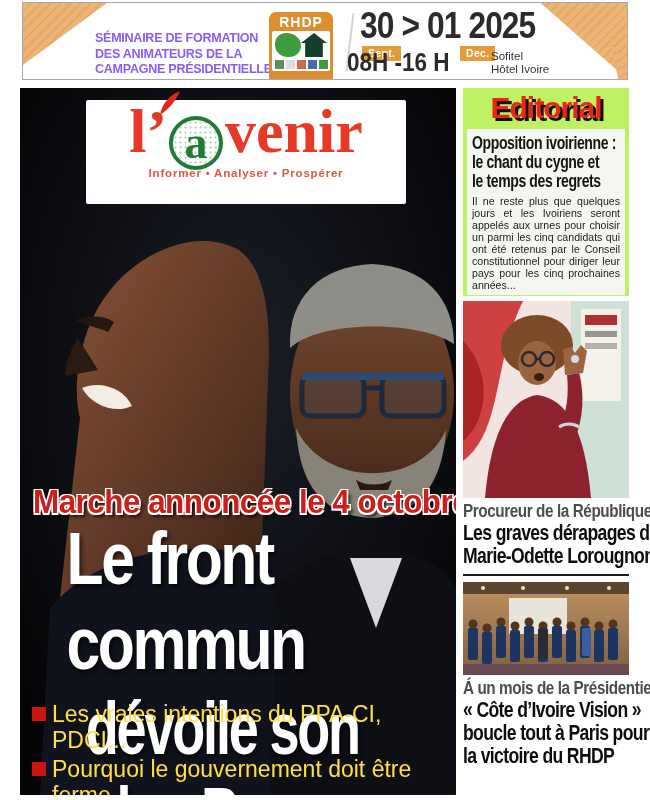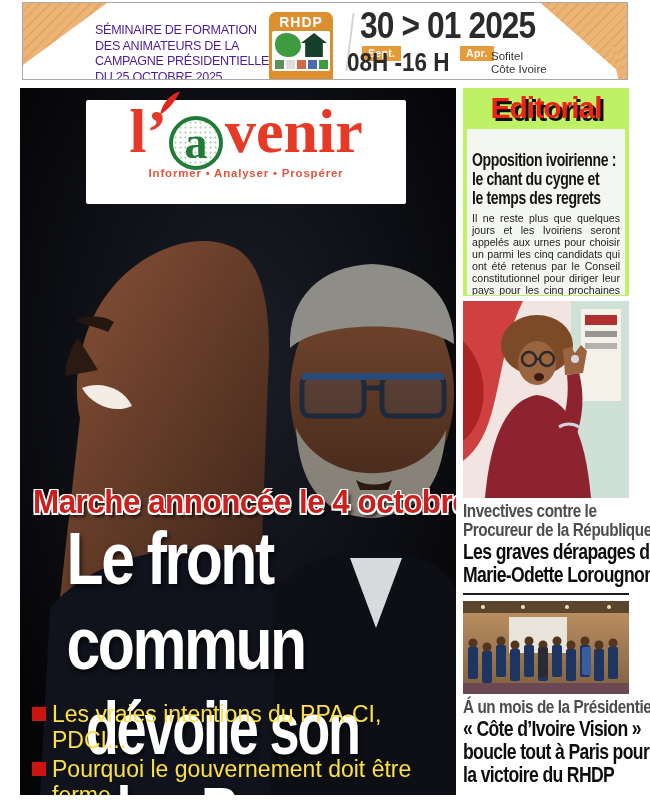--- a/index.html
+++ b/index.html
@@ -7,22 +7,22 @@
         font-family:"Liberation Sans",sans-serif;color:#1d1d1d;}
   .cond{display:inline-block;transform-origin:0 50%;white-space:nowrap;}
 
   
   .banner{position:absolute;left:22px;top:2px;width:604px;height:76px;background:#fff;
           border:1px solid #a8a8a8;overflow:hidden;}
   .tri{position:absolute;background:repeating-linear-gradient(135deg,#ecb477 0 5px,#e6a963 5px 7px);}
   .tri-left{left:0;top:0;width:84px;height:62px;clip-path:polygon(0 0,100% 0,0 100%);}
   .tri-right{right:0;top:0;width:96px;height:76px;clip-path:polygon(10% 0,100% 0,100% 100%);}
   .tri-right2{right:0;top:0;width:40px;height:76px;clip-path:polygon(55% 40%,100% 100%,78% 100%);}
-  .banner-title{position:absolute;left:72px;top:19px;line-height:1.16;font-weight:400;
-                font-size:13.5px;color:#4c1d95;letter-spacing:-0.3px;}
+  .banner-title{position:absolute;left:72px;top:27px;line-height:1.16;font-weight:700;
+                font-size:13.5px;color:#8b5cf6;letter-spacing:-0.3px;}
   .banner-title .cond{transform:scaleX(0.93);}
   .rhdp{position:absolute;left:246px;top:9px;width:64px;height:80px;background:#dd8e2e;
         border-radius:7px;text-align:center;box-sizing:border-box;padding:2px 3px;}
   .rhdp-label{color:#fff;font-weight:700;font-size:14px;letter-spacing:1px;line-height:17px;display:block;}
   .rhdp-panel{background:#fff;border-radius:2px;height:40px;position:relative;overflow:hidden;}
   .rhdp-eleph{position:absolute;left:3px;top:2px;width:26px;height:24px;background:#3f9b3f;
               border-radius:45% 60% 50% 55%;}
   .rhdp-house{position:absolute;right:3px;top:2px;width:26px;height:24px;background:#15402a;
               clip-path:polygon(50% 0,100% 42%,84% 42%,84% 100%,16% 100%,16% 42%,0 42%);}
   .rhdp-squares{position:absolute;left:3px;bottom:2px;display:flex;gap:2px;}
@@ -67,21 +67,21 @@
   .headline .hl2{transform:scaleX(0.73);}
   .bullets{position:absolute;z-index:3;left:12px;top:613px;list-style:none;margin:0;padding:0;}
   .bullets li{display:flex;align-items:flex-start;margin-bottom:3px;color:#fde047;font-size:23px;line-height:26px;}
   .bullet-sq{flex:0 0 auto;width:14px;height:14px;background:#cc1511;margin:6px 6px 0 0;display:inline-block;}
 
   
   .right-col{position:absolute;left:463px;top:88px;width:166px;}
   .editorial{background:#bef264;box-sizing:border-box;height:208px;padding:2px 4px 6px;}
   .edit-label{display:block;text-align:center;color:#ee2418;font-weight:700;font-size:30px;
               letter-spacing:-1px;margin:1px 0 4px;text-shadow:3px 3px 0 #101010;}
-  .edit-inner{background:#f4f7f1;box-sizing:border-box;height:166px;padding:22px 5px 4px;overflow:hidden;}
+  .edit-inner{background:#f4f7f1;box-sizing:border-box;height:166px;padding:5px 5px 4px;overflow:hidden;}
   .edit-title{font-weight:700;color:#141414;font-size:18px;line-height:19px;letter-spacing:-0.5px;}
   .edit-title .cond{transform:scaleX(0.78);}
   .edit-body{font-size:10.6px;line-height:1.14;text-align:justify;color:#222;margin-top:4px;}
   .story{margin:0;padding:0;}
   .story svg{display:block;}
   .cap{padding-top:4px;}
   .cap-kicker{display:block;font-weight:700;color:#4d4d4d;font-size:18px;line-height:19px;letter-spacing:-0.5px;}
   .cap-kicker .cond{transform:scaleX(0.85);}
   .cap-title{display:block;font-weight:700;color:#0d0d0d;font-size:22px;line-height:23px;letter-spacing:-0.8px;}
   .cap-title .cond{transform:scaleX(0.80);}
@@ -123,27 +123,27 @@
 
     <div class="dates-row1">
       <span class="cond">
         <span>30</span>
         <span>&gt;</span>
         <span>01</span>
         <span>2025</span>
       </span>
     </div>
     <span class="month-tag tag-sept">Sept.</span>
-    <span class="month-tag tag-oct">Apr.</span>
+    <span class="month-tag tag-oct">Dec.</span>
     <div class="hours">
       <span class="cond">08H -16 H</span>
     </div>
     <div class="venue">
       <span>Sofitel</span><br>
-      <span>Côte Ivoire</span>
+      <span>Hôtel Ivoire</span>
     </div>
   </header>
 
   <section class="front-panel">
 
     <svg class="front-photo" width="436" height="707" viewBox="0 0 436 707" aria-hidden="true">
       <defs>
         <radialGradient id="glow" cx="50%" cy="40%" r="65%">
           <stop offset="0%" stop-color="#1b1e28"></stop>
             <stop offset="100%" stop-color="#050507"></stop>
@@ -252,21 +252,20 @@
           </g>
           <ellipse cx="76" cy="76" rx="5" ry="4" fill="#3a1c12"></ellipse>
           <path d="M22 197 C28 128 48 98 74 94 C104 98 122 128 128 197 Z" fill="#8e2330"></path>
           <path d="M96 130 C104 112 106 92 104 74 L116 72 C122 94 120 118 112 138 Z" fill="#8e2330"></path>
           <path d="M102 74 L100 48 L108 46 L112 52 L118 44 L124 50 L120 72 Z" fill="#9a6440"></path>
           <circle cx="112" cy="58" r="4" fill="#d8d8e0"></circle>
           <path d="M96 126 C102 122 110 122 116 126" stroke="#cfd4e0" stroke-width="3" fill="none"></path>
         </g>
       </svg>
       <figcaption class="cap">
-        <span class="cap-kicker"><span class="cond">Invectives contre le</span></span>
         <span class="cap-kicker"><span class="cond">Procureur de la République</span></span>
         <span class="cap-title"><span class="cond">Les graves dérapages de</span></span>
         <span class="cap-title"><span class="cond">Marie-Odette Lorougnon</span></span>
       </figcaption>
     </figure>
 
     <hr class="story-divider">
 
     <figure class="story">
       <svg width="166" height="93" viewBox="0 0 166 93" aria-hidden="true">

